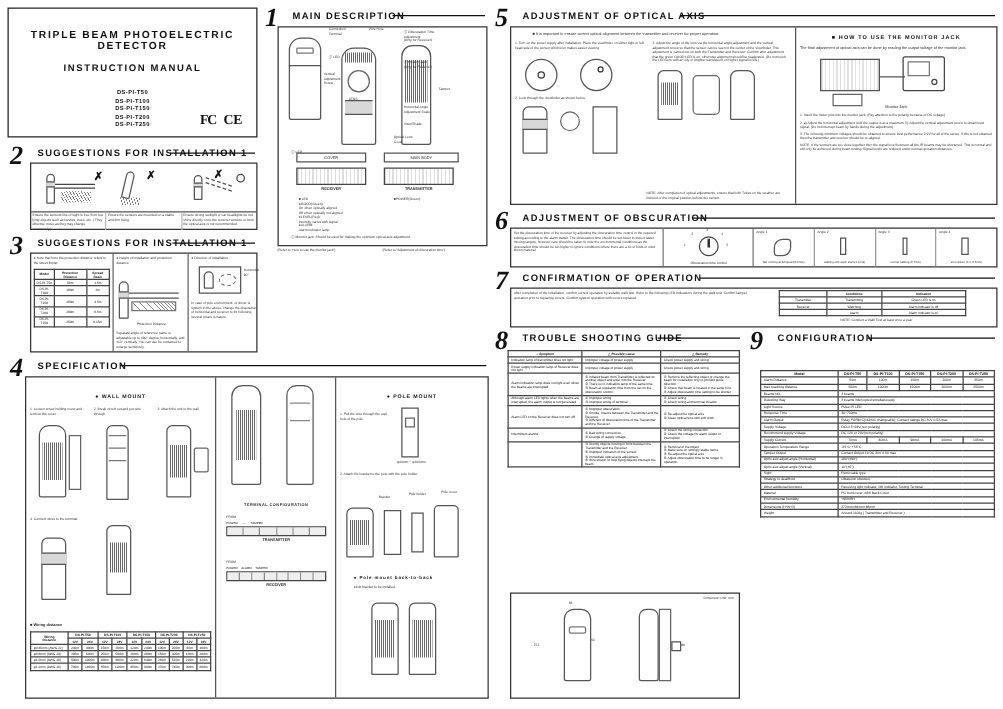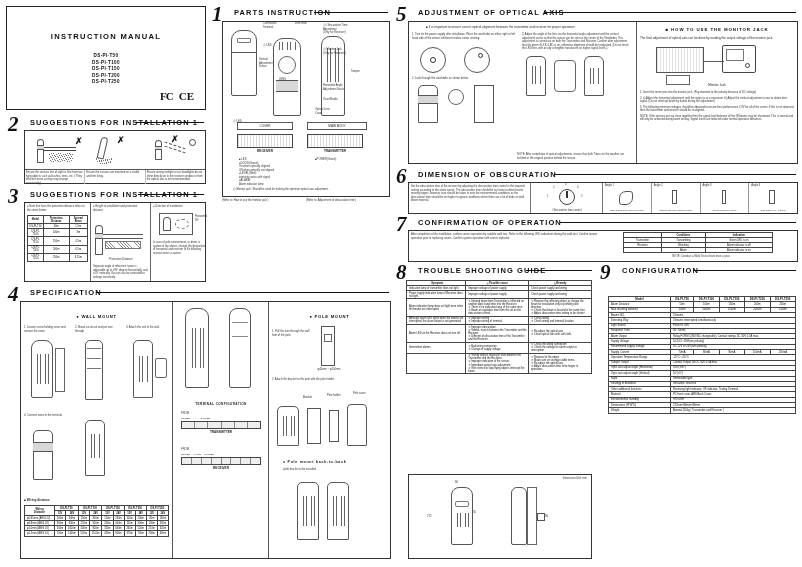--- a/index.html
+++ b/index.html
@@ -86,20 +86,21 @@
   .ts th, .ts td { font-size:2.6px; line-height:3.1px; }
   .spec td { font-size:2.7px; line-height:3.3px; }
   .spec td.l { text-align:left; }
 </style>
 </head>
 <body>
 
 <div class="page">
 
   <div id="cover" class="sec">
+    <div class="main-title">TRIPLE BEAM PHOTOELECTRIC DETECTOR</div>
     <div class="sub-title">INSTRUCTION MANUAL</div>
     <div class="models">
       <div>DS-PI-T50</div>
       <div>DS-PI-T100</div>
       <div>DS-PI-T150</div>
       <div>DS-PI-T200</div>
       <div>DS-PI-T250</div>
     </div>
     <div class="certs">
       <span class="fcc">FC</span>
@@ -421,21 +422,21 @@
           <div class="hatch" style="position:absolute;left:13px;top:18px;width:16px;height:30px;"></div>
           <div class="hatch" style="position:absolute;left:43px;top:18px;width:16px;height:30px;"></div>
         </div>
       </div>
     </div>
   </div>
 
   <div class="sec" id="s1" style="left:210px;top:6px;width:180px;height:278px;border:none;">
     <div class="sec-hd">
       <span class="sec-num">1</span>
-      <span class="sec-title">PARTS INSTRUCTION</span>
+      <span class="sec-title">MAIN DESCRIPTION</span>
       <span class="sec-rule" style="left:104px;right:2px;"></span>
     </div>
     <div style="position:absolute;left:12px;top:15px;width:168px;height:176px;border:1px solid #333;position:absolute;">
 
       <div style="position:absolute;left:4px;top:8px;width:34px;height:72px;">
         <div class="dev" style="position:absolute;left:4px;top:0;width:26px;height:66px;border-radius:10px 10px 2px 2px;"></div>
         <div style="position:absolute;left:10px;top:8px;width:14px;height:5px;border:.5px solid #777;border-radius:1px;"></div>
         <div style="position:absolute;left:4px;top:22px;width:26px;height:0;border-top:.6px solid #555;"></div>
       </div>
 
@@ -572,21 +573,21 @@
           <div class="t3" style="margin-top:2px;">3. The following minimum voltages should be obtained to ensure best performance 2.9V for all of the series. If this is not obtained then the transmitter and receiver should be re-aligned.</div>
           <div class="t3" style="margin-top:2px;">NOTE: If the sensors are too close together then the signal level between all the IR beams may be shortened. This is normal and will only be achieved during beam testing. Signal levels are reduced under normal operation distances.</div>
         </div>
       </div>
     </div>
   </div>
 
   <div class="sec" id="s6" style="left:394px;top:168px;width:404px;height:46px;border:none;">
     <div class="sec-hd">
       <span class="sec-num">6</span>
-      <span class="sec-title">DIMENSION OF OBSCURATION</span>
+      <span class="sec-title">ADJUSTMENT OF OBSCURATION</span>
       <span class="sec-rule" style="left:160px;right:2px;"></span>
     </div>
     <div style="position:absolute;left:14px;top:14px;width:390px;height:32px;border:1px solid #333;display:flex;">
       <div class="t3" style="width:122px;padding:2px;border-right:.6px solid #777;">Set the obscuration time of the receiver by adjusting the obscuration time control in the required setting according to the alarm transit. The obscuration time should be set lower to detect faster moving targets, however care should be taken to note the environmental conditions as the obscuration time should be set higher to ignore conditions where there are a lot of birds or wind blown material.</div>
 
       <div style="width:72px;position:relative;border-right:.6px solid #777;">
         <div style="position:absolute;left:28px;top:6px;width:16px;height:16px;border:.7px solid #444;border-radius:50%;"></div>
         <div style="position:absolute;left:35px;top:8px;width:2px;height:7px;background:#333;"></div>
         <div class="t3" style="position:absolute;left:34px;top:0px;">3</div>
         <div class="t3" style="position:absolute;left:22px;top:3px;">2</div>

